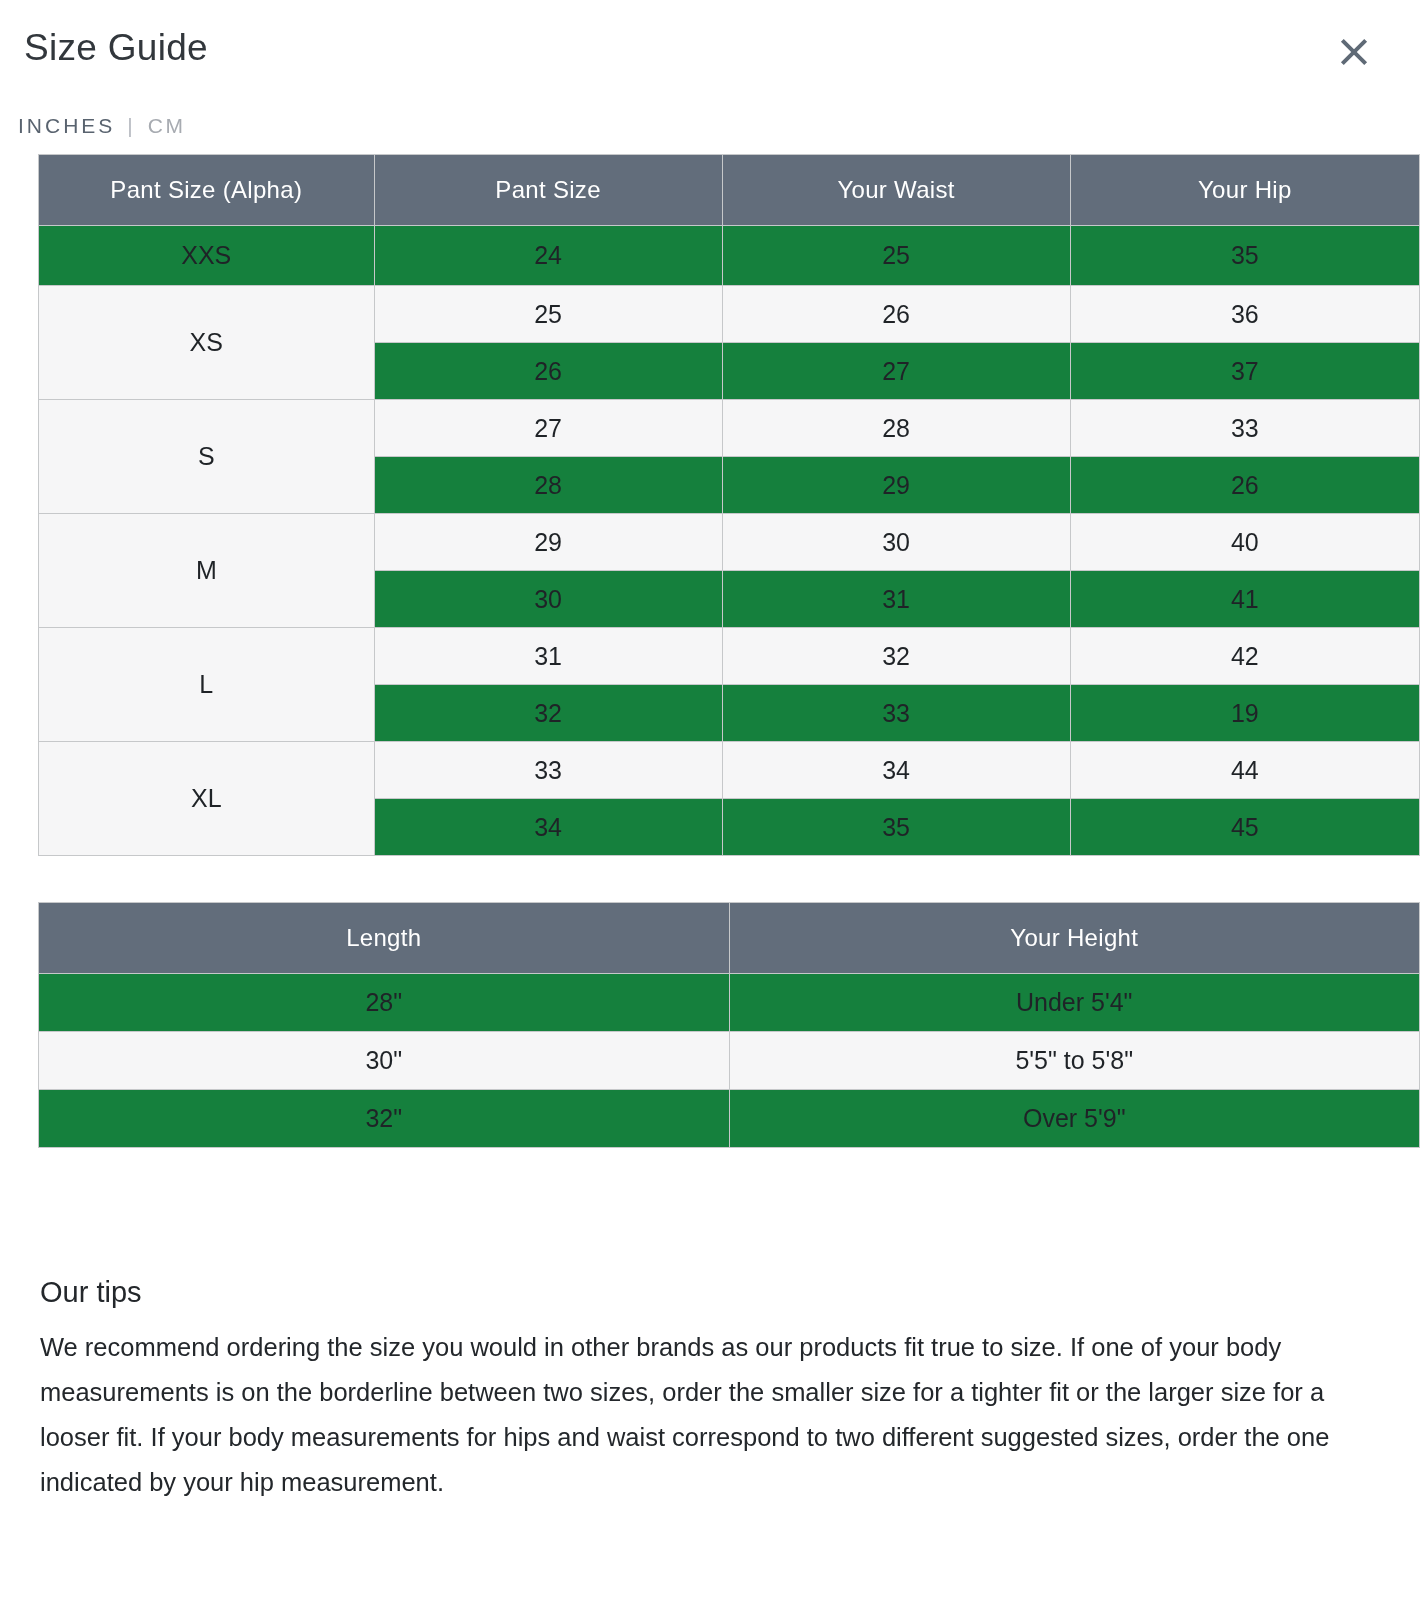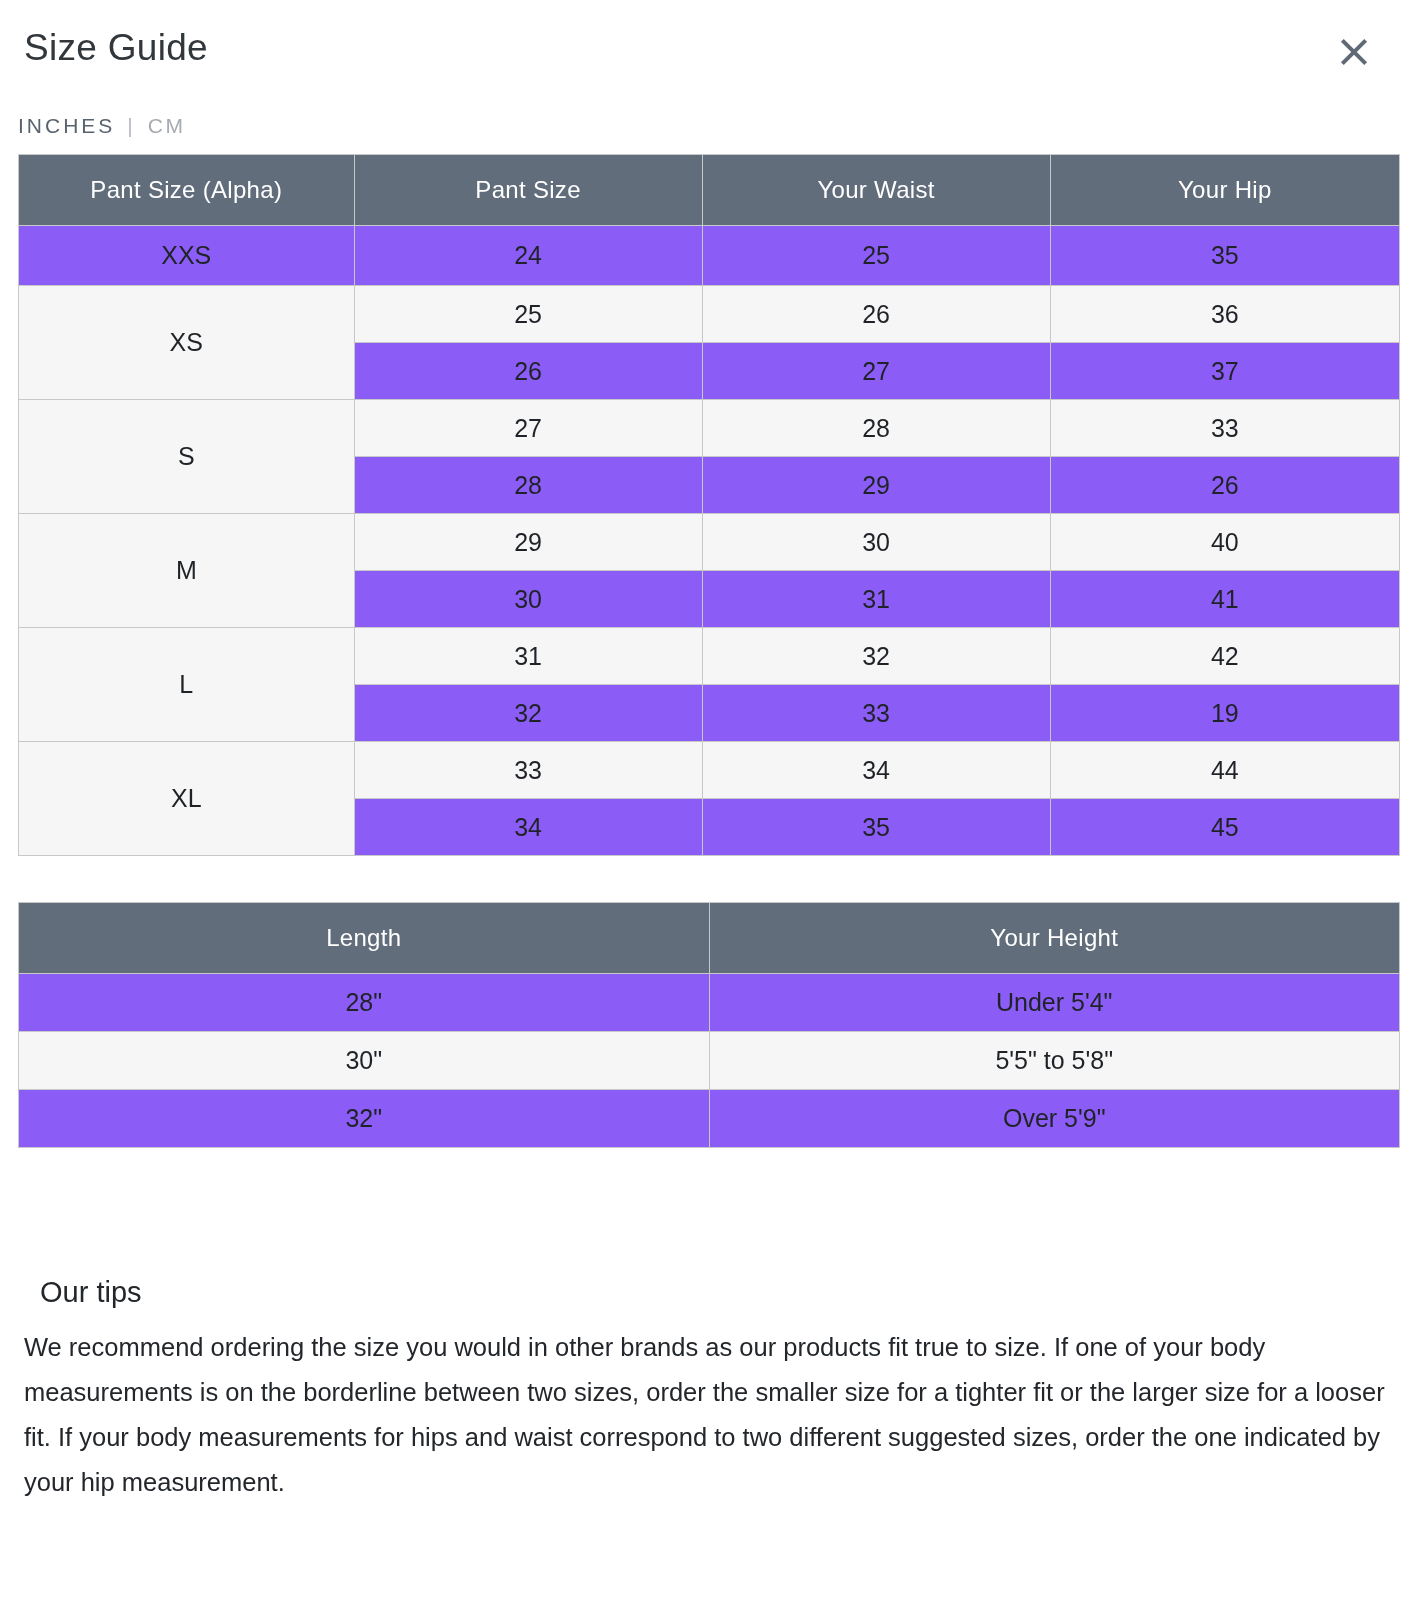--- a/index.html
+++ b/index.html
@@ -48,54 +48,55 @@
   .unit.active { color: #59636f; }
   .unit.muted { color: #a7abb1; letter-spacing: 2.5px; }
   .unit-sep { color: #b6bac0; margin: 0 12px; font-weight: 300; }
 
   
   table.size-table {
     width: 100%;
     border-collapse: collapse;
     margin-top: 16px;
     table-layout: fixed;
+    margin-left: 20px;
   }
   table.size-table th {
     background: #626d7b;
     color: #ffffff;
     font-weight: 400;
     font-size: 24px;
     height: 71px;
     border: 1px solid #c6c8ca;
     letter-spacing: 0.3px;
   }
   table.size-table td {
     text-align: center;
     font-size: 25px;
     color: #1f2327;
     height: 57px;
     border: 1px solid #c6c8ca;
-    background: #8b5cf6;
+    background: #15803d;
   }
   table.size-table td.shade { background: #f6f6f7; }
   table.size-table tr.first-row td { height: 60px; }
 
   table.length-table { margin-top: 46px; }
   table.length-table td { height: 58px; }
 
   
   .tips { margin-top: 128px; padding-left: 6px; }
   .tips h2 {
     margin: 0 0 16px 16px;
     font-size: 29px;
     font-weight: 400;
     color: #23272b;
   }
   .tips p {
-    margin: 0;
+    margin: 16px;
     font-size: 25.5px;
     line-height: 45px;
     color: #23272b;
     max-width: 1370px;
   }
 </style>
 </head>
 <body>
 
 <div class="page">

